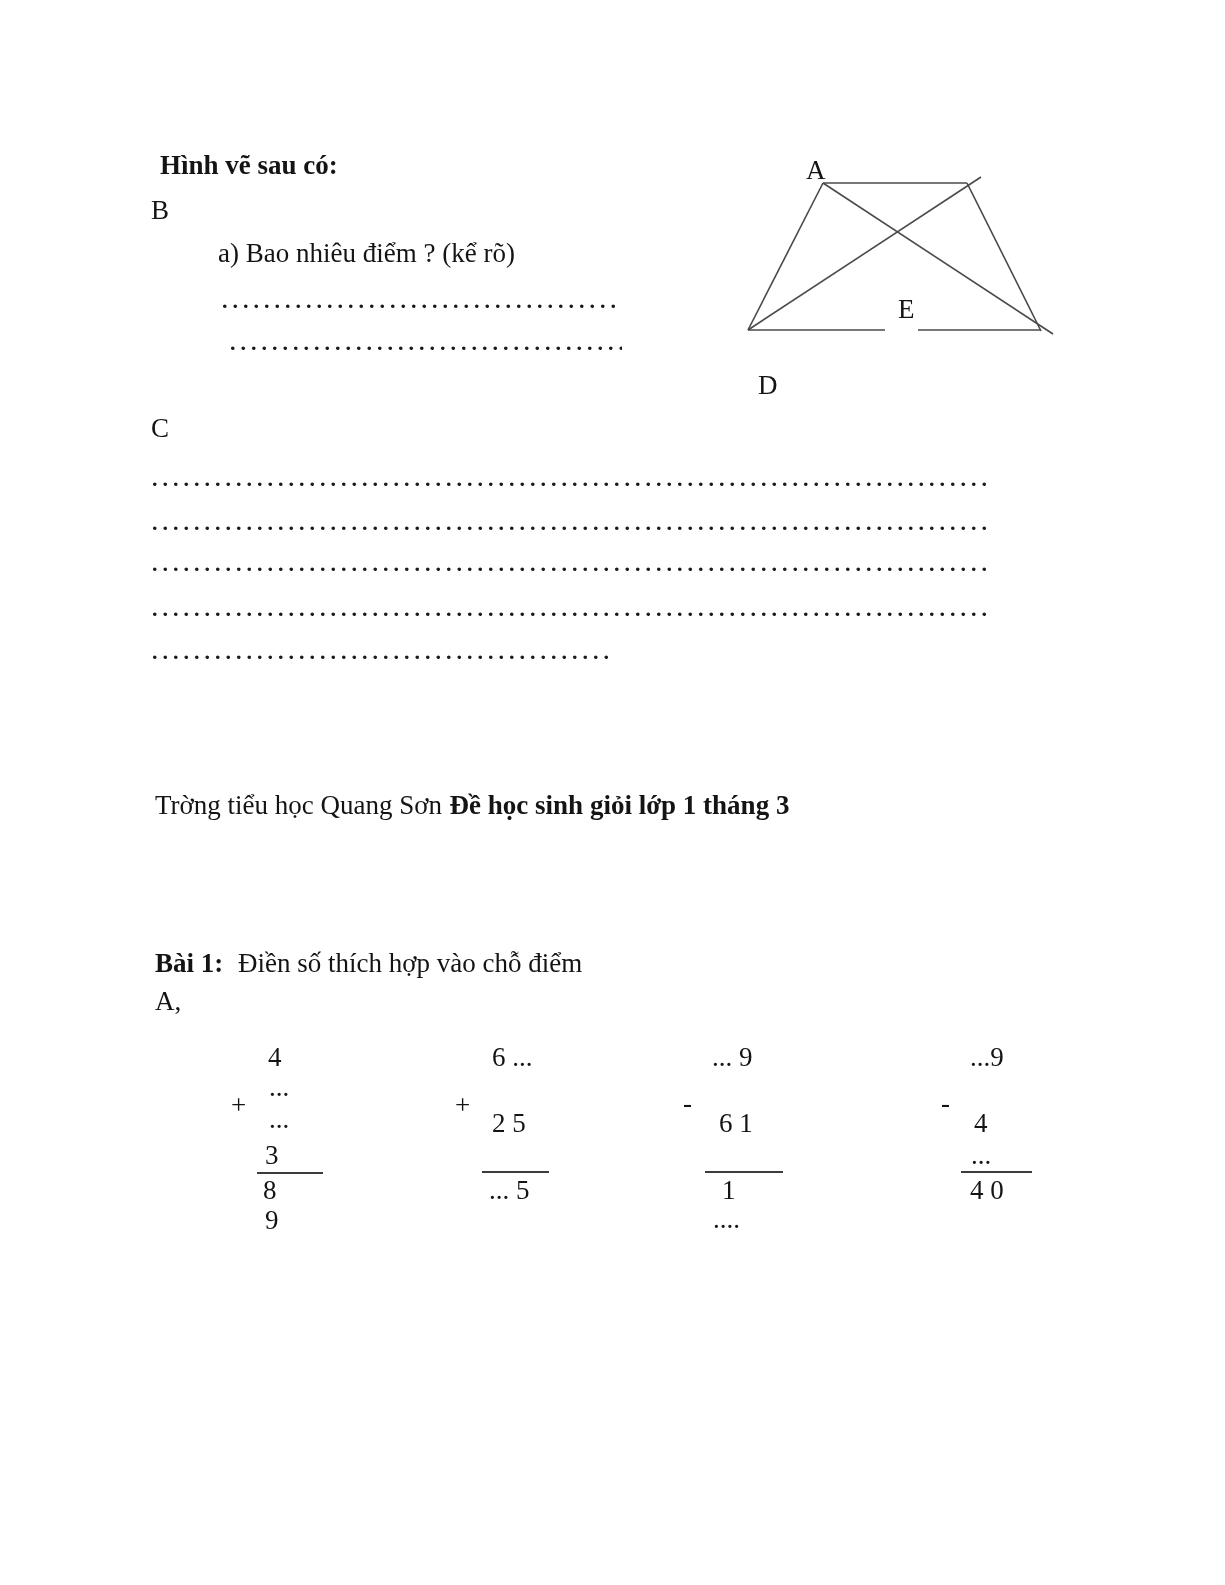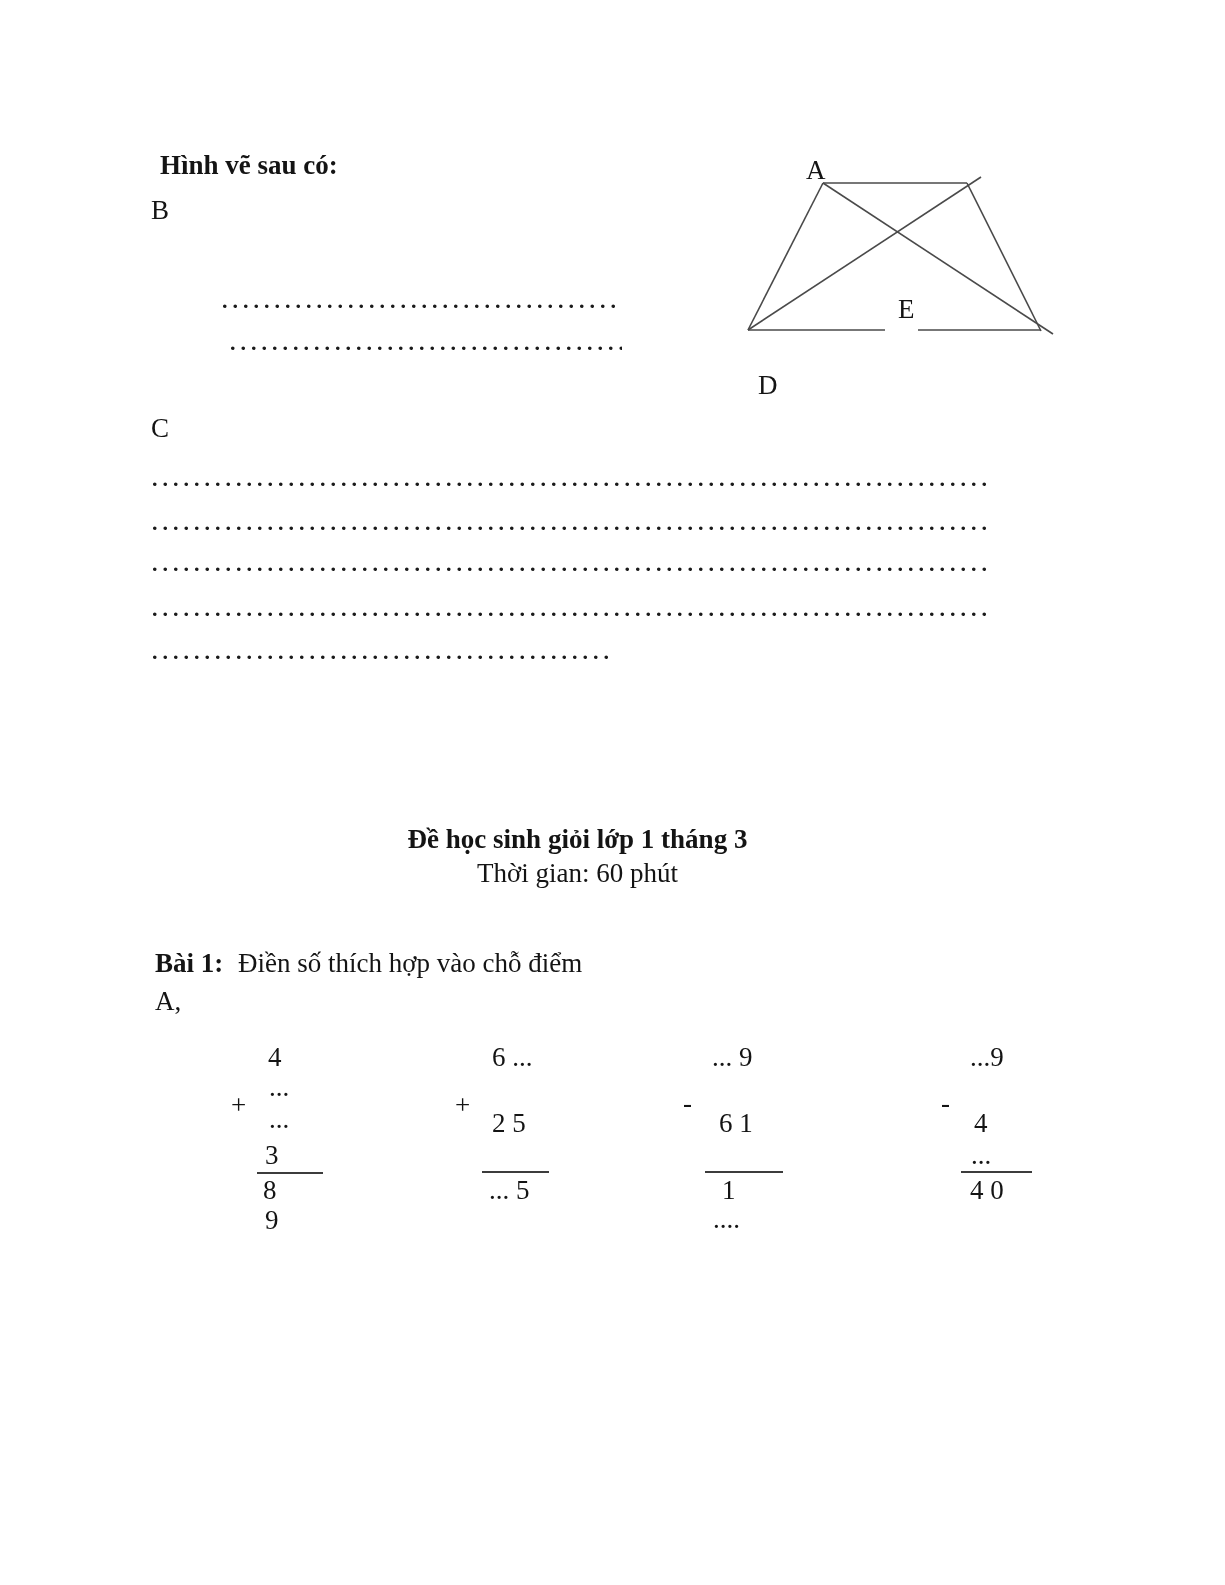--- a/index.html
+++ b/index.html
@@ -32,20 +32,21 @@
 </style>
 </head>
 <body>
 
 <div class="page">
 
   <div class="abs bold" style="left:160px; top:150px;">Hình vẽ sau có:</div>
 
   <div class="abs" style="left:151px; top:195px;">B</div>
 
+  <div class="abs" style="left:218px; top:238px;">a) Bao nhiêu điểm ? (kể rõ)</div>
 
   <div class="abs dotline" style="left:222px; top:289px; width:398px;">........................................................................................................................................................................</div>
   <div class="abs dotline" style="left:230px; top:331px; width:392px;">........................................................................................................................................................................</div>
 
   <div class="abs" style="left:700px; top:140px; width:380px; height:260px;">
     <svg width="380" height="260" viewBox="0 0 380 260">
       <line x1="123" y1="43" x2="267" y2="43"></line>
       <line x1="123" y1="43" x2="48" y2="190"></line>
       <line x1="267" y1="43" x2="341" y2="191"></line>
       <line x1="48" y1="190" x2="185" y2="190"></line>
@@ -60,24 +61,24 @@
 
   <div class="abs" style="left:151px; top:413px;">C</div>
 
 
   <div class="abs dotline" style="left:152px; top:467px; width:835px;">........................................................................................................................................................................</div>
   <div class="abs dotline" style="left:152px; top:511px; width:835px;">........................................................................................................................................................................</div>
   <div class="abs dotline" style="left:152px; top:552px; width:835px;">........................................................................................................................................................................</div>
   <div class="abs dotline" style="left:152px; top:597px; width:835px;">........................................................................................................................................................................</div>
   <div class="abs dotline" style="left:152px; top:640px; width:458px;">........................................................................................................................................................................</div>
 
+  <div class="abs" style="left:155px; top:790px;">Trờng tiểu học Quang Sơn</div>
 
-  <div class="center-block" style="left:0; top:822px; width:1155px;">
+  <div class="center-block" style="left:0; top:788px; width:1155px;padding-left:42px;">
     <div class="bold">Đề học sinh giỏi lớp 1 tháng 3</div>
-    <div>Thời gian: 60 phút</div>
   </div>
 
   <div class="abs" style="left:155px; top:948px;">
     <span class="bold">Bài 1:</span>
     <span style="margin-left:8px;">Điền số thích hợp vào chỗ điểm</span>
   </div>
   <div class="abs" style="left:155px; top:986px;">A,</div>
 
   <span class="num" style="left:268px; top:1042px;">4</span>
   <span class="num" style="left:269px; top:1072px;">...</span>

